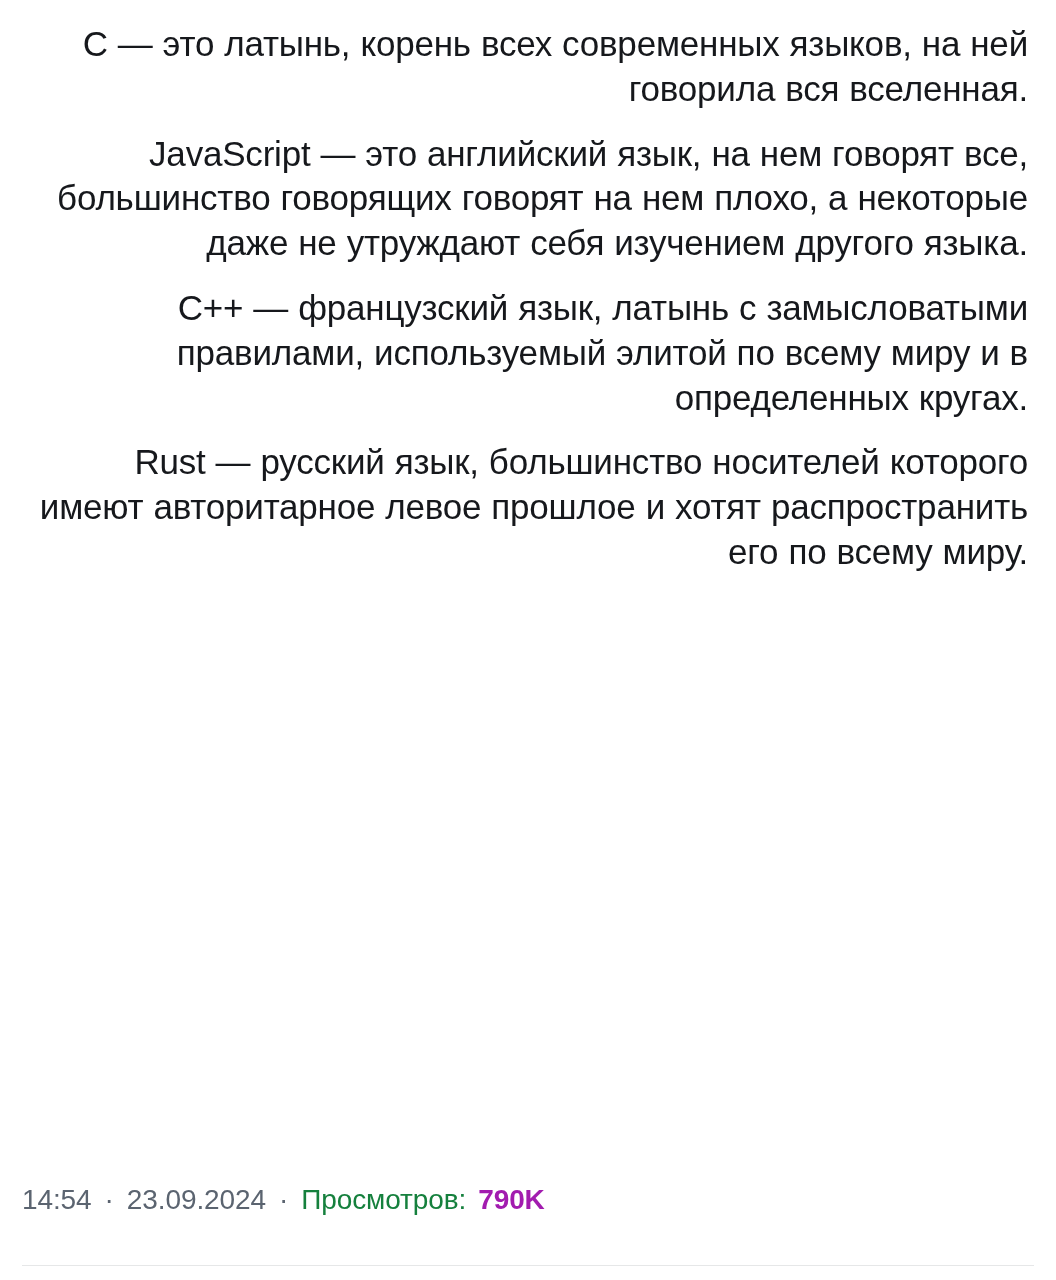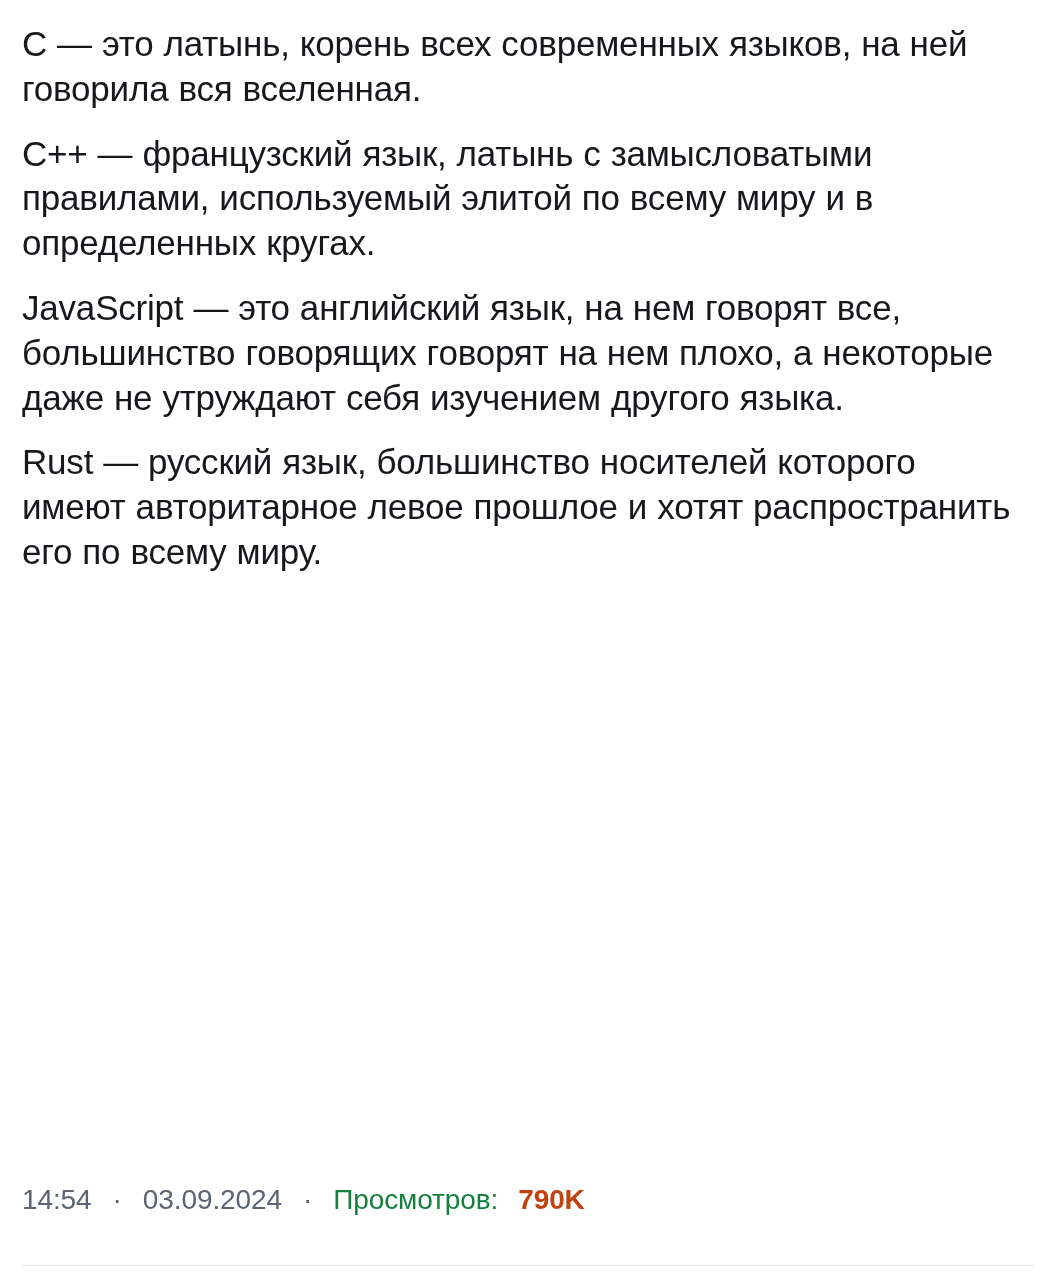--- a/index.html
+++ b/index.html
@@ -14,20 +14,21 @@
     color: #0f1419;
     overflow: hidden;
   }
   .page {
     width: 1056px;
     height: 1280px;
     box-sizing: border-box;
     padding: 22px 28px 0 22px;
     position: relative;
     background: #ffffff;
+    text-align: right;
   }
   .post-body {
     display: block;
   }
   .para {
     font-size: 35px;
     line-height: 1.28;
     letter-spacing: -0.2px;
     color: #16181c;
     margin: 0 0 20px 0;
@@ -39,60 +40,60 @@
   }
   .meta {
     position: absolute;
     left: 22px;
     bottom: 64px;
     font-size: 28px;
     color: #5b6470;
     letter-spacing: -0.1px;
     display: flex;
     align-items: baseline;
-    gap: 12px;
+    gap: 4px;
     white-space: nowrap;
   }
   .meta .dot {
     padding: 0 9px;
     color: #5b6470;
   }
   .meta .views-label {
     color: #15803d;
   }
   .meta .views-count {
-    color: #c2410c;
+    color: #a21caf;
     font-weight: bold;
     margin-left: 8px;
   }
   .divider {
     position: absolute;
     left: 22px;
     right: 22px;
     bottom: 14px;
     height: 1px;
     background: #e6e7e8;
   }
 </style>
 </head>
 <body>
 
 <div class="page">
 
   <div class="post-body">
     <p class="para">C — это латынь, корень всех современных языков, на ней говорила вся вселенная.</p>
+    <p class="para">JavaScript — это английский язык, на нем говорят все, большинство говорящих говорят на нем плохо, а некоторые даже не утруждают себя изучением другого языка.</p>
     <p class="para">C++ — французский язык, латынь с замысловатыми правилами, используемый элитой по всему миру и в определенных кругах.</p>
-    <p class="para">JavaScript — это английский язык, на нем говорят все, большинство говорящих говорят на нем плохо, а некоторые даже не утруждают себя изучением другого языка.</p>
     <p class="para">Rust — русский язык, большинство носителей которого имеют авторитарное левое прошлое и хотят распространить его по всему миру.</p>
   </div>
 
   <div class="meta">
     <span>14:54</span>
     <span class="dot">·</span>
-    <span>03.09.2024</span>
+    <span>23.09.2024</span>
     <span class="dot">·</span>
     <span class="views-label">Просмотров:</span>
     <span class="views-count">790K</span>
   </div>
 
   <div class="divider"></div>
 
 </div>
 
 </body></html>

